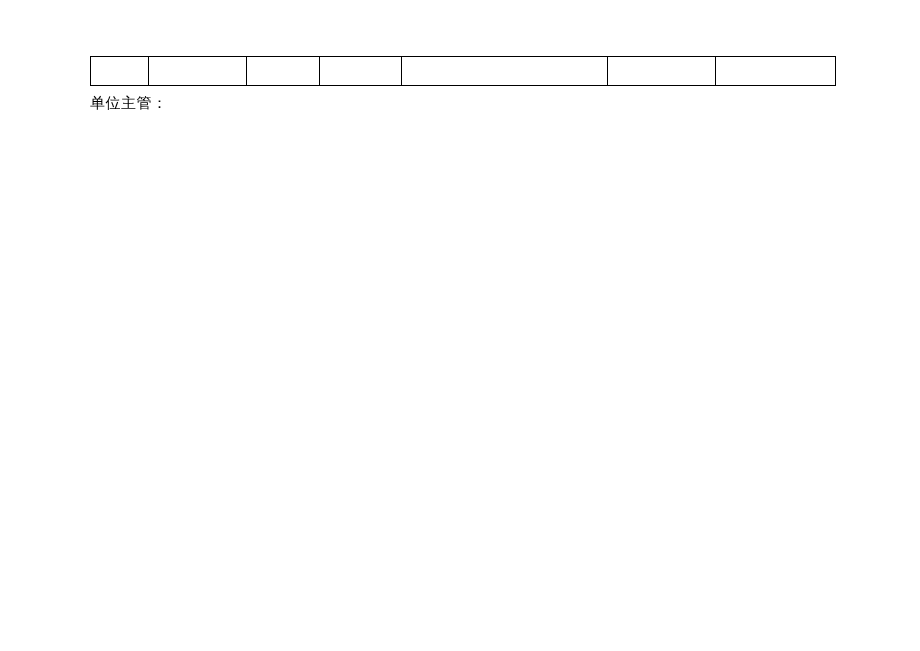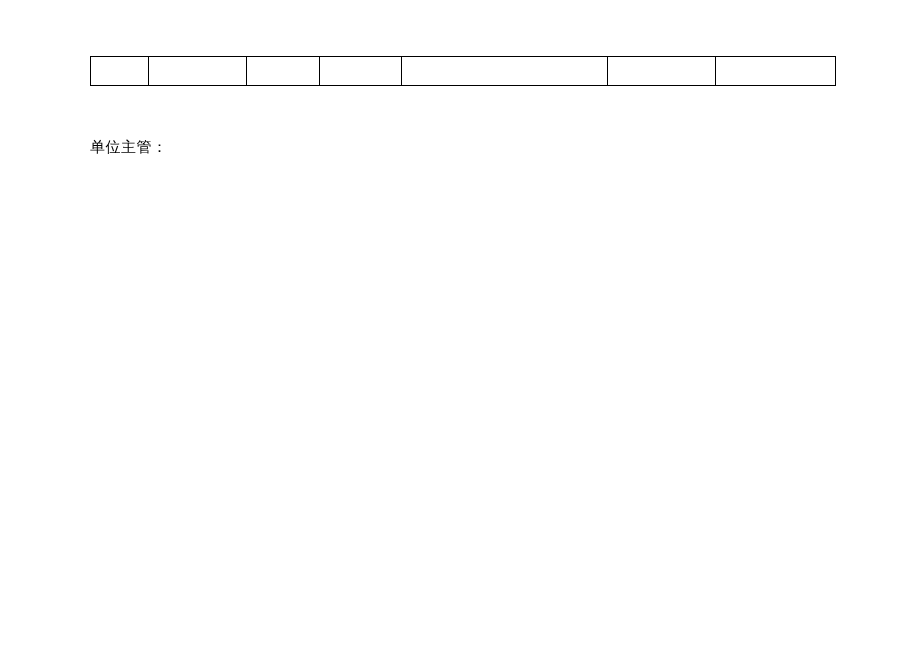--- a/index.html
+++ b/index.html
@@ -36,21 +36,20 @@
     .c4 { width: 82px; }
     .c5 { width: 208px; }
     .c6 { width: 108px; }
     .c7 { width: 120px; }
     .signature {
       position: absolute;
       left: 90px;
       top: 94px;
       font-size: 15px;
       letter-spacing: 0.5px;
-      margin-top: 44px;
     }
   </style>
 </head>
 <body>
 
 <div class="page">
   <div class="table-wrap">
     <table>
       <tbody>
           <tr>

